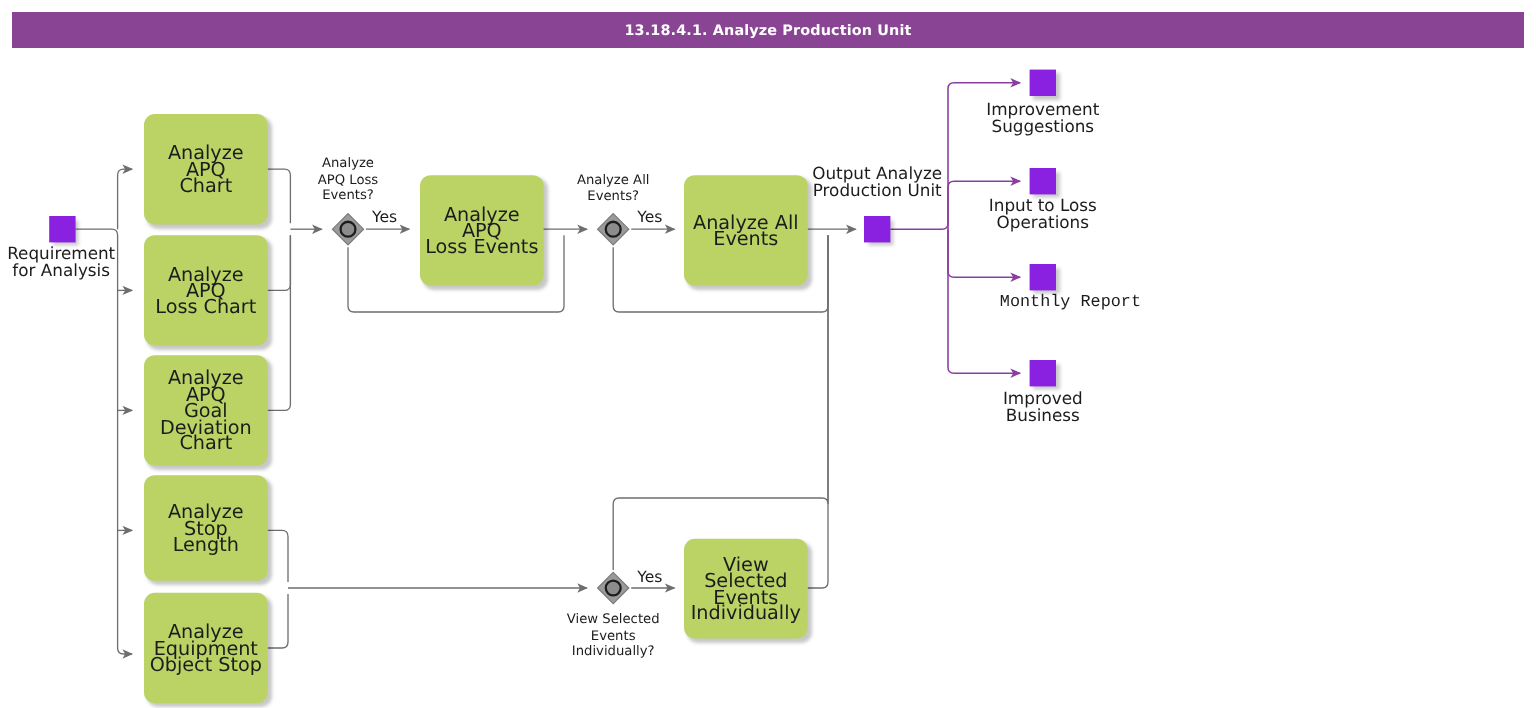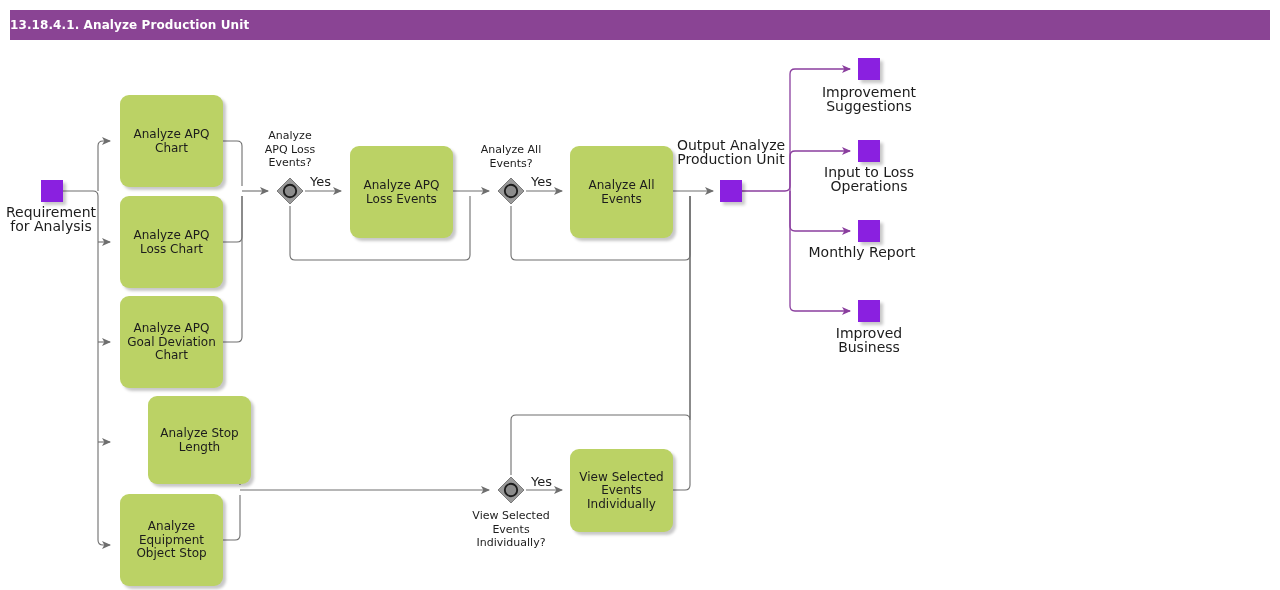--- a/index.html
+++ b/index.html
@@ -28,21 +28,21 @@
     height: 30px;
     background: #8A4494;
     box-sizing: border-box;
   }
   #titlebar-text {
     position: absolute;
     left: 0;
     top: 0;
     width: 100%;
     line-height: 30px;
-    text-align: left;
+    text-align: center;
     color: #ffffff;
     font-size: 12px;
     font-weight: bold;
     font-family: "DejaVu Sans", sans-serif;
     letter-spacing: 0.1px;
   }
 
   
   #edges {
     position: absolute;
@@ -60,21 +60,21 @@
     box-shadow: 3px 3px 3px rgba(0,0,0,0.22);
     box-sizing: border-box;
   }
   .task-label {
     position: absolute;
     left: 0;
     top: 50%;
     transform: translateY(-50%);
     width: 100%;
     text-align: center;
-    font-size: 12px;
+    font-size: 16px;
     color: #1c1c1c;
     font-family: "DejaVu Sans", sans-serif;
     line-height: 13.5px;
     padding: 0 4px;
     box-sizing: border-box;
     white-space: pre-line;
   }
 
   
   .dataobj {
@@ -201,21 +201,21 @@
     <div class="task-label">Analyze APQ
 Loss Chart</div>
   </div>
 
   <div class="task" style="left:120px; top:296px; width:103px; height:92px;">
     <div class="task-label">Analyze APQ
 Goal Deviation
 Chart</div>
   </div>
 
-  <div class="task" style="left:120px; top:396px; width:103px; height:88px;margin-left:28px;">
+  <div class="task" style="left:120px; top:396px; width:103px; height:88px;">
     <div class="task-label">Analyze Stop
 Length</div>
   </div>
 
   <div class="task" style="left:120px; top:494px; width:103px; height:92px;">
     <div class="task-label">Analyze
 Equipment
 Object Stop</div>
   </div>
 
@@ -273,18 +273,18 @@
 
   <div class="dataobj" style="left:858px; top:58px;"></div>
   <div class="dataobj-label" style="left:809px; top:86px; width:120px;">Improvement
 Suggestions</div>
 
   <div class="dataobj" style="left:858px; top:140px;"></div>
   <div class="dataobj-label" style="left:809px; top:166px; width:120px;">Input to Loss
 Operations</div>
 
   <div class="dataobj" style="left:858px; top:220px;"></div>
-  <div class="dataobj-label" style="left:802px; top:246px; width:120px;">Monthly Report</div>
+  <div class="dataobj-label" style="left:832px; top:246px; width:120px;font-family:Liberation Mono, monospace;">Monthly Report</div>
 
   <div class="dataobj" style="left:858px; top:300px;"></div>
   <div class="dataobj-label" style="left:804px; top:327px; width:130px;">Improved Business</div>
 
 </div>
 
 </body></html>

